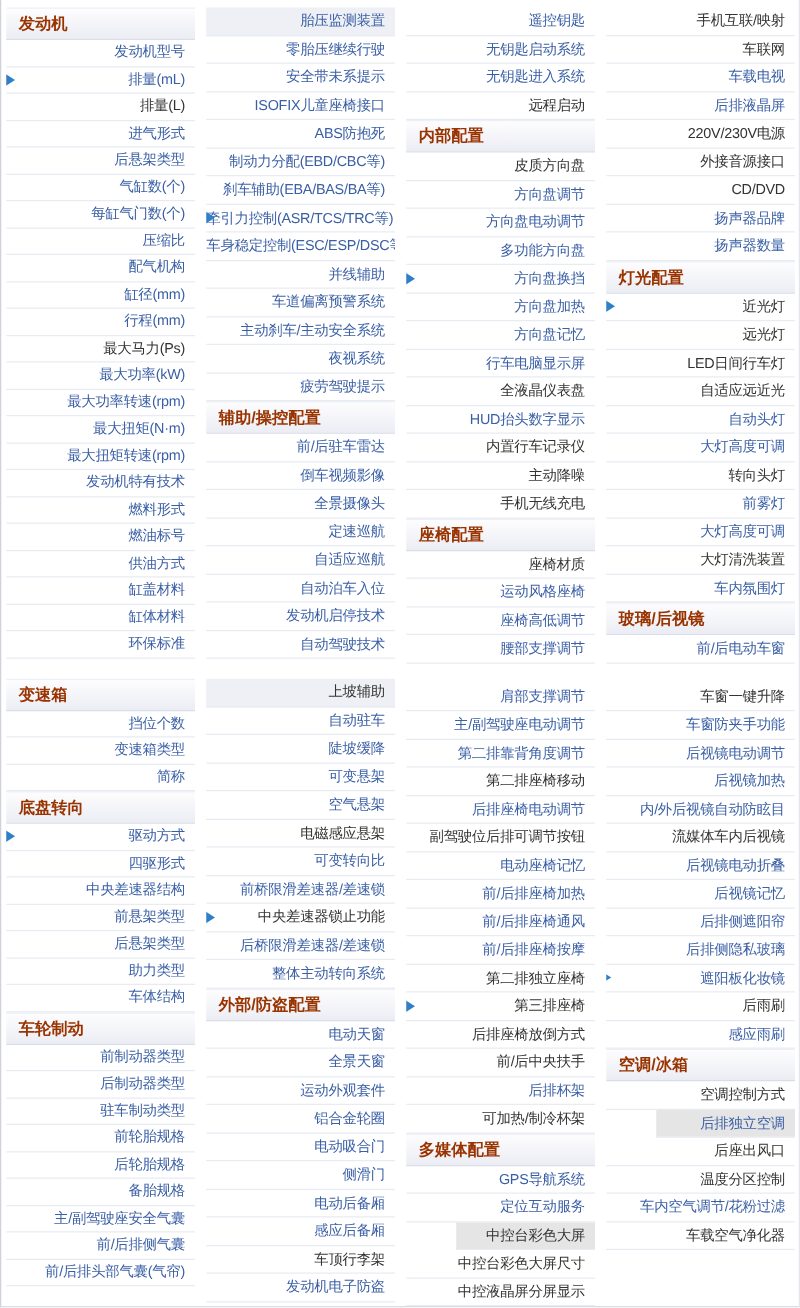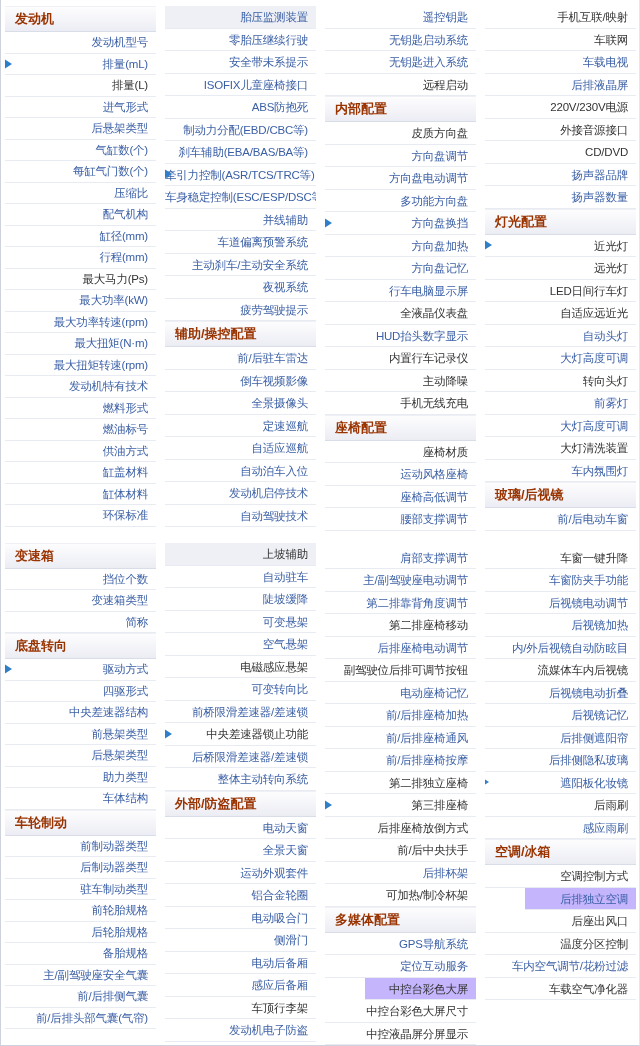--- a/index.html
+++ b/index.html
@@ -18,21 +18,21 @@
   }
   .row{
     position:relative;border-bottom:1px solid #e8ebf1;text-align:right;
     padding:0 8px 0 0;font-size:11.5px;letter-spacing:-0.2px;color:#3a5fa5;
     white-space:nowrap;overflow:hidden;box-sizing:border-box;
   }
   .col-a .row{height:21.5px;line-height:21.5px;}
   .col-b .row{height:22.5px;line-height:22.5px;}
   .row.dark{color:#333333;}
   .row.hl-gray{background:#eef0f5;}
-  .row.hl-beige{background:#c4b5fd;margin-left:40px;}
+  .row.hl-beige{background:#e5e5e5;margin-left:40px;}
   .gap{height:16px;}
   .arrow{
     position:absolute;left:-4px;top:50%;margin-top:-7px;width:0;height:0;
     border-top:7px solid transparent;border-bottom:7px solid transparent;
     border-left:11px solid #2e7fc8;
   }
   .arrow.small{
     margin-top:-5px;border-top-width:5px;border-bottom-width:5px;border-left-width:8px;
   }
 </style>

